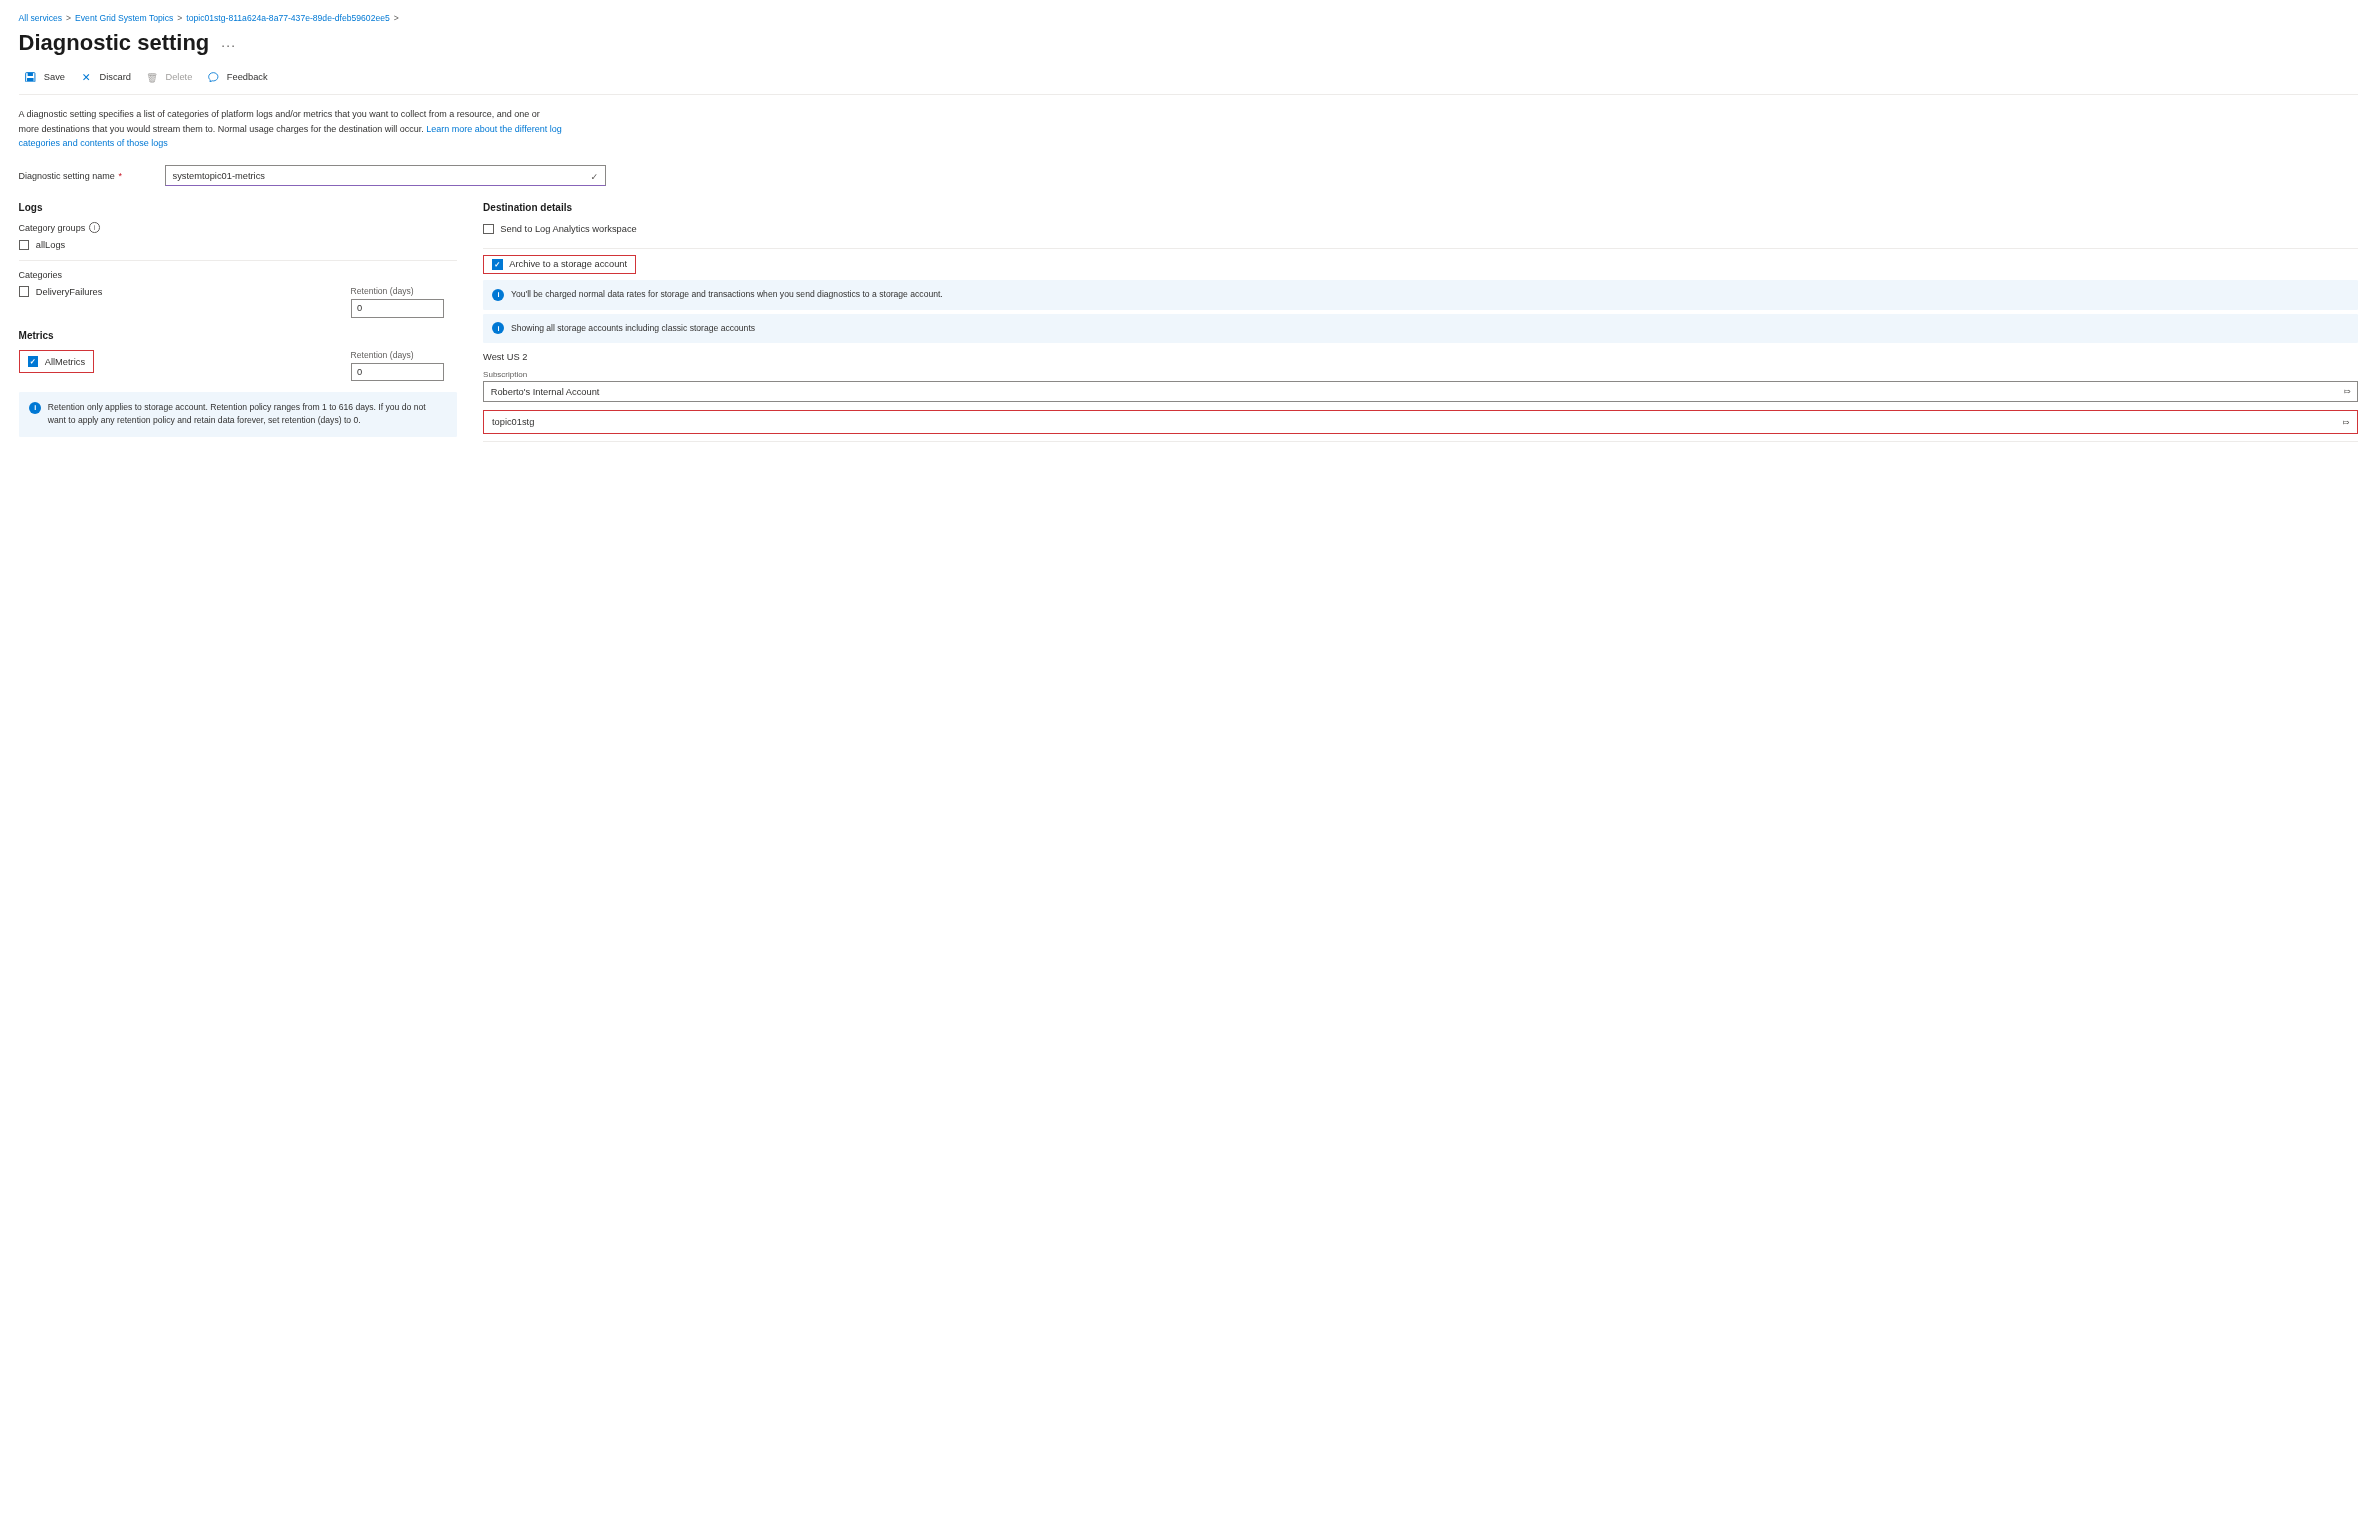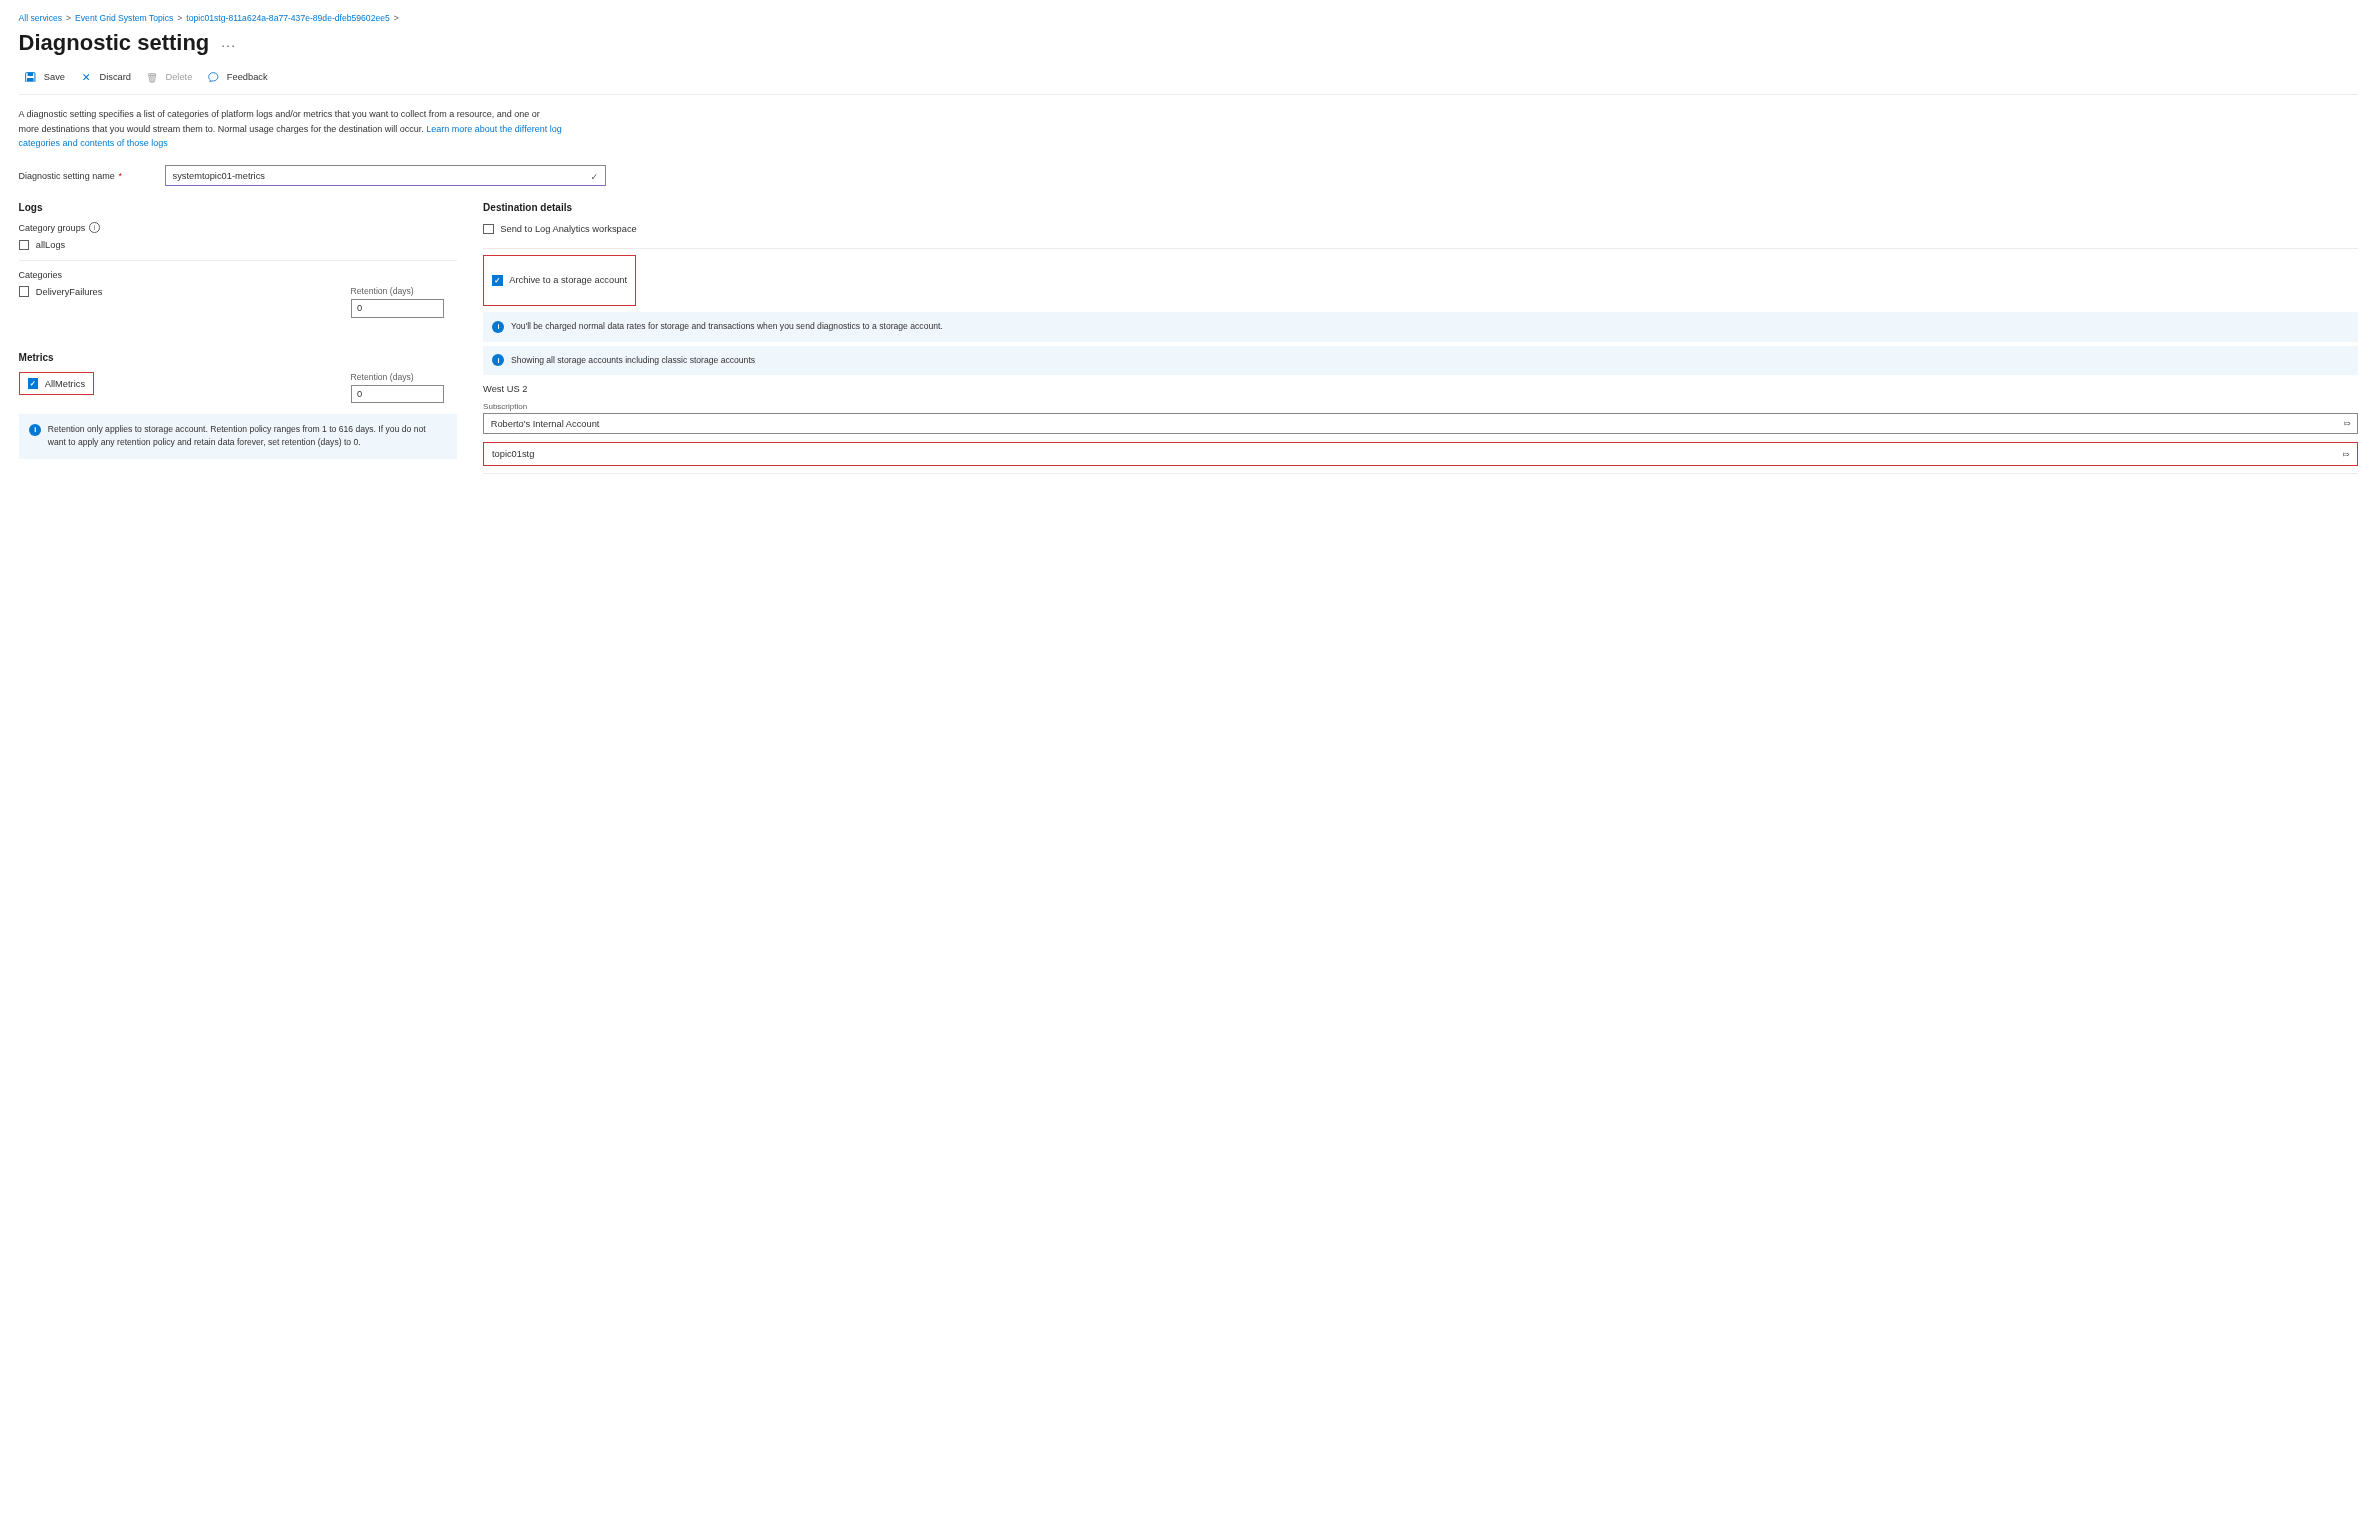--- a/index.html
+++ b/index.html
@@ -206,21 +206,21 @@
     }
     .retention-input {
       width: 93px;
       border: 0.7px solid #8a8886;
       padding: 3.3px 5.3px;
       font-size: 9.3px;
       color: #323130;
       outline: none;
       background: #fff;
     }
-    .metrics-section { margin-top: 34px; }
+    .metrics-section { margin-top: 12px; }
     .metrics-row {
       display: flex;
       align-items: flex-start;
       gap: 13.3px;
     }
     .metrics-left { flex: 1; }
     .metrics-right { min-width: 106px; }
     .highlighted-checkbox {
       border: 1.3px solid #d13438;
       padding: 5.3px 8px;
@@ -265,21 +265,21 @@
       color: #1b1b1b;
       margin-bottom: 10.6px;
     }
     .dest-option {
       margin-bottom: 6.6px;
       padding-bottom: 6.6px;
       border-bottom: 0.7px solid #edebe9;
     }
     .archive-highlighted {
       border: 1.3px solid #d13438;
-      padding: 19px 8px;
+      padding: 3px 8px;
       display: inline-flex;
       align-items: center;
       gap: 6.6px;
       margin-bottom: 0;
     }
     .info-note {
       background: #eff6fc;
       padding: 8px 9.3px;
       display: flex;
       gap: 6.6px;

